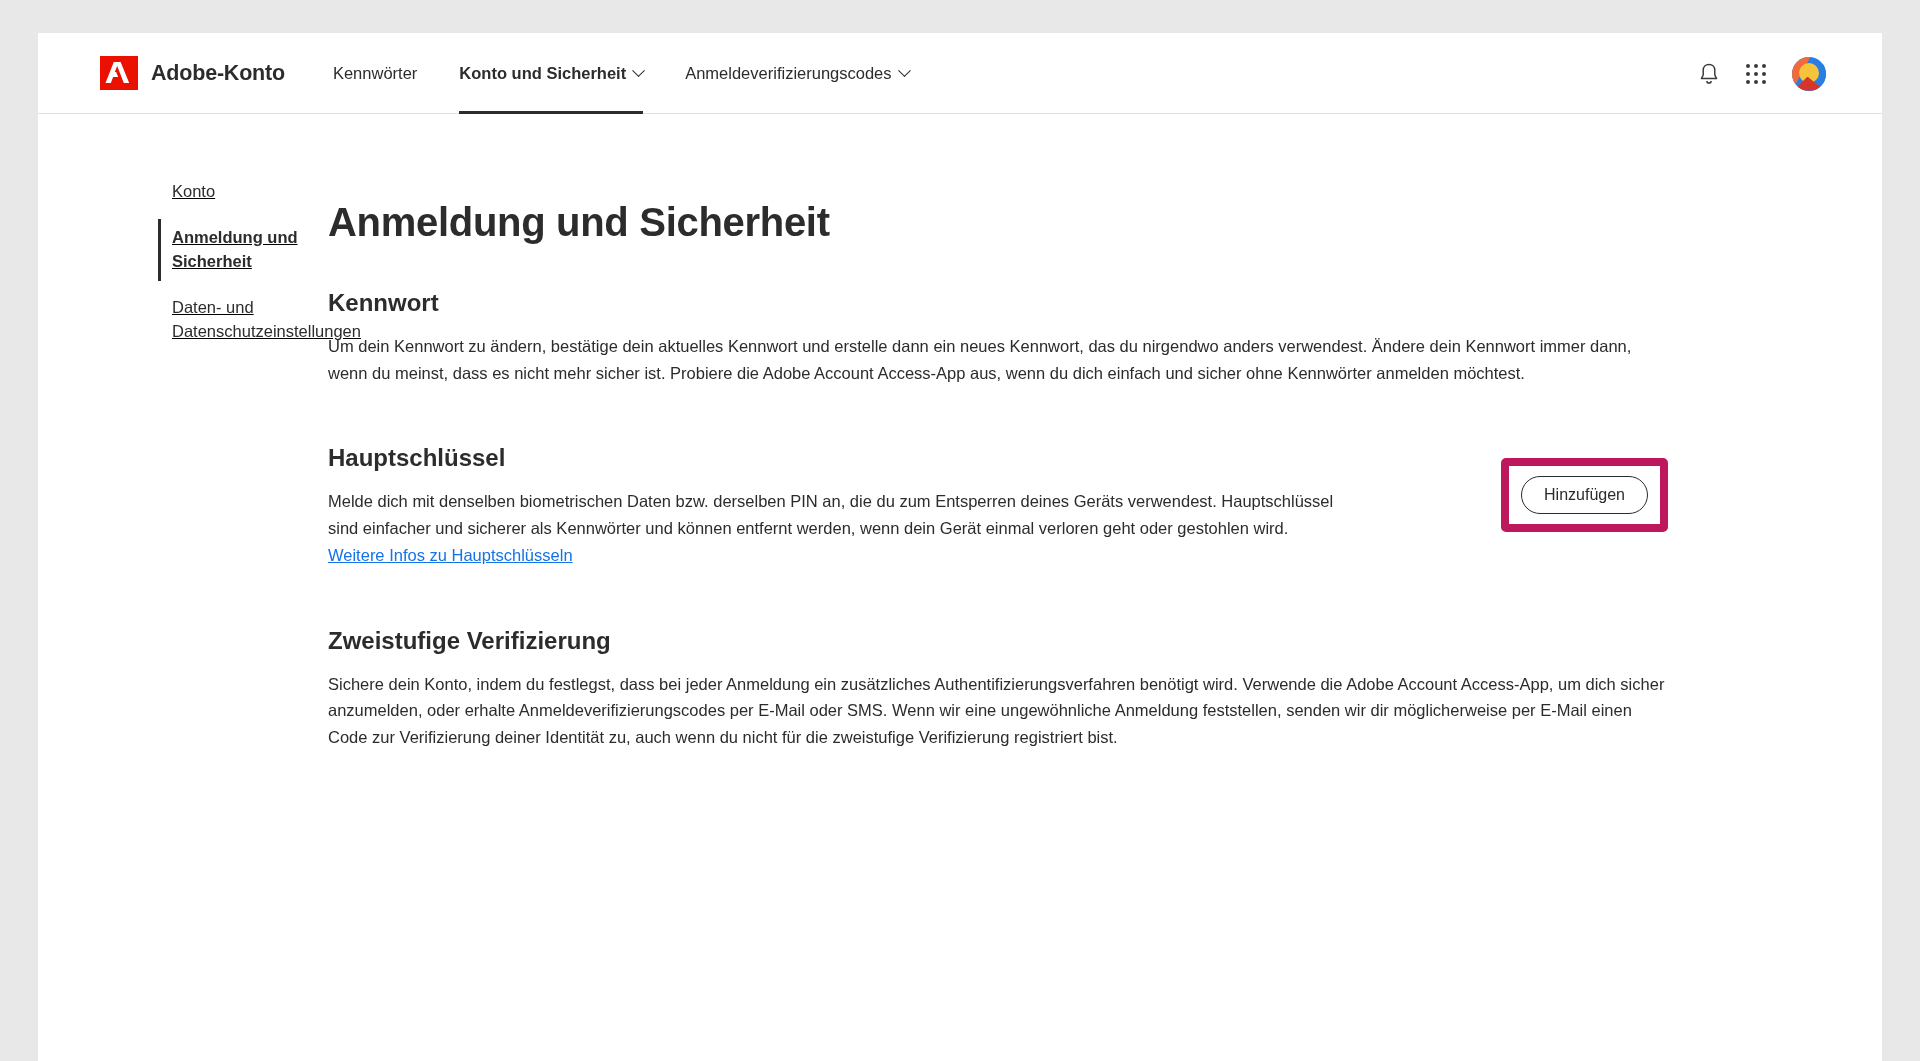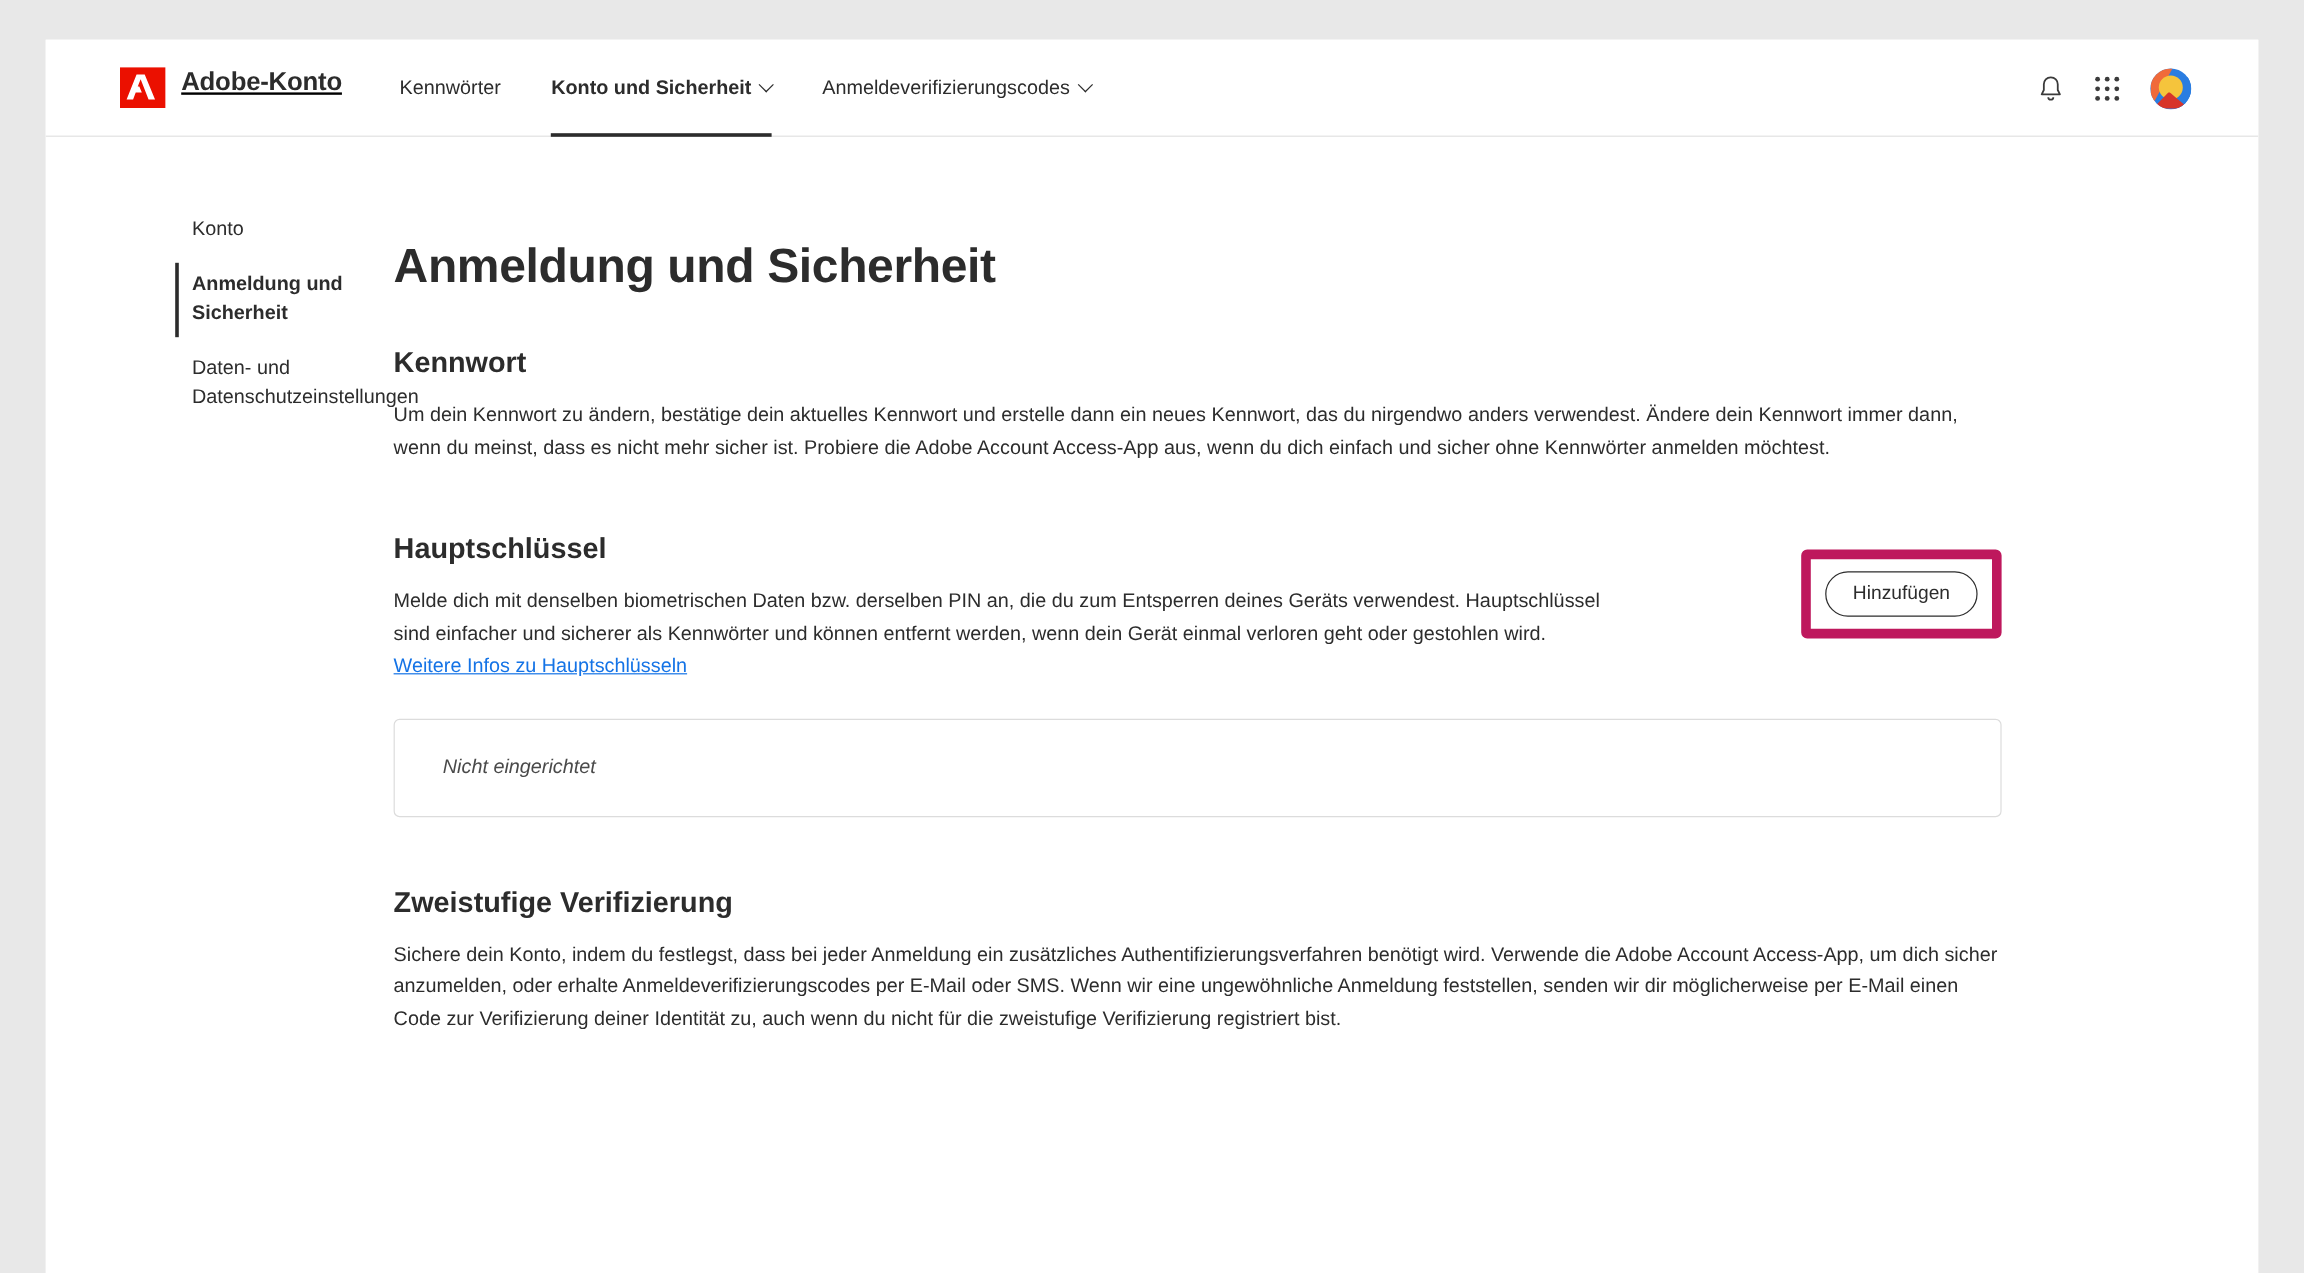--- a/index.html
+++ b/index.html
@@ -27,23 +27,23 @@
     height: 81px;
     border-bottom: 1px solid #e1e1e1;
     display: flex;
     align-items: center;
     padding: 0 0 0 0;
     position: relative;
     background: #fff;
   }
   .brand {
     display: flex;
+    align-items: center;
     gap: 13px;
     margin-left: 62px;
-    text-decoration: underline;
   }
   .brand-logo { width: 38px; height: 34px; display: block; }
   .brand-name {
     font-size: 21.5px;
     font-weight: 700;
     color: #2c2c2c;
     letter-spacing: -0.2px;
   }
   .nav-items {
     display: flex;
@@ -106,22 +106,23 @@
   }
   .avatar .av-a { position:absolute; left:0; top:0; width:34px; height:34px; background:#f06a3a; clip-path: polygon(0 0, 55% 0, 0 100%); }
   .avatar .av-b { position:absolute; right:0; top:0; width:20px; height:34px; background:#2a7de1; clip-path: polygon(100% 0, 100% 100%, 25% 100%); }
   .avatar .av-c { position:absolute; left:7px; top:6px; width:20px; height:20px; background:#f5c43c; border-radius:50%; }
   .avatar .av-d { position:absolute; left:2px; bottom:0; width:30px; height:14px; background:#d7342a; clip-path: polygon(0 100%, 45% 0, 100% 100%); }
 
   
   .body-wrap { display: flex; }
   .sidebar {
     width: 290px;
-    padding: 55px 0 0 4px;
+    padding: 55px 0 0 16px;
     flex: 0 0 290px;
+    text-decoration: underline;
   }
   .side-item {
     font-size: 16.5px;
     color: #2c2c2c;
     padding: 11px 24px 11px 0;
     margin-left: 118px;
     cursor: pointer;
     line-height: 1.45;
     position: relative;
     max-width: 170px;
@@ -305,23 +306,20 @@
           <div class="section-row">
             <div>
               <h2 class="sec-title">Hauptschlüssel</h2>
               <p class="sec-desc narrow"><span>Melde dich mit denselben biometrischen Daten bzw. derselben PIN an, die du zum Entsperren deines Geräts verwendest. Hauptschlüssel sind einfacher und sicherer als Kennwörter und können entfernt werden, wenn dein Gerät einmal verloren geht oder gestohlen wird. </span><span class="link">Weitere Infos zu Hauptschlüsseln</span></p>
             </div>
             <div class="highlight-box">
               <button class="pill-btn">Hinzufügen</button>
             </div>
           </div>
 
-          <div class="card-empty">
-            <span>Nicht eingerichtet</span>
-          </div>
         </div>
 
         <div class="section">
           <h2 class="sec-title">Zweistufige Verifizierung</h2>
           <p class="sec-desc">Sichere dein Konto, indem du festlegst, dass bei jeder Anmeldung ein zusätzliches Authentifizierungsverfahren benötigt wird. Verwende die Adobe Account Access-App, um dich sicher anzumelden, oder erhalte Anmeldeverifizierungscodes per E-Mail oder SMS. Wenn wir eine ungewöhnliche Anmeldung feststellen, senden wir dir möglicherweise per E-Mail einen Code zur Verifizierung deiner Identität zu, auch wenn du nicht für die zweistufige Verifizierung registriert bist.</p>
         </div>
 
       </div>
     </div>
   </div>

